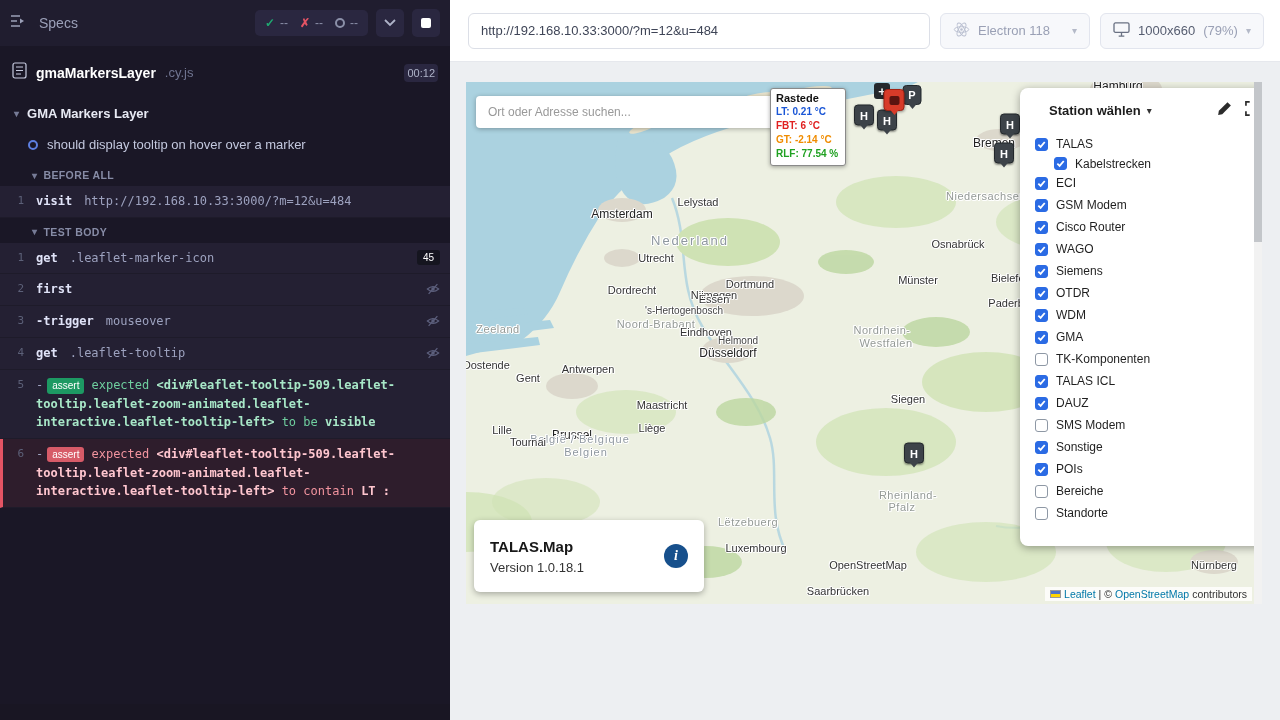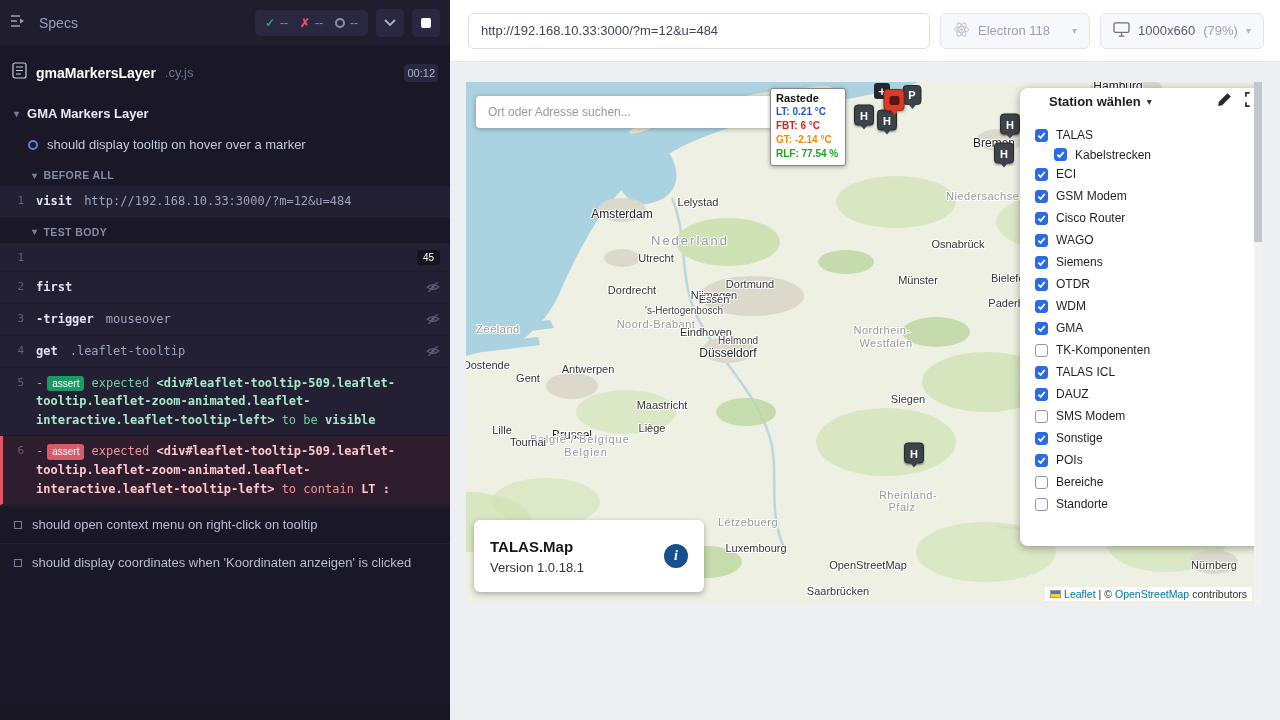--- a/index.html
+++ b/index.html
@@ -84,21 +84,21 @@
   .m-red::after { border-top:6px solid #d73b29; }
   .m-red .inner { width:10px; height:9px; background:#5b1410; border-radius:2px; }
 
   .map-search { position:absolute; left:10px; top:14px; width:300px; height:32px; background:#fff; border:none; border-radius:4px; box-shadow:0 1px 5px rgba(0,0,0,.3); padding:0 12px; font-size:12px; color:#666; z-index:8; font-family:"Liberation Sans",sans-serif; }
   .map-search::placeholder { color:#999; }
 
   .map-tooltip { position:absolute; left:304px; top:6px; width:76px; background:#fff; border:1px solid #8a8a8a; border-radius:3px; padding:3px 5px 4px 5px; box-shadow:0 1px 4px rgba(0,0,0,.35); z-index:9; }
   .tt-title { font-weight:bold; font-size:11px; color:#111; margin-bottom:1px; }
   .tt-row { font-weight:bold; font-size:10px; line-height:1.4; white-space:nowrap; }
 
-  .station-panel { position:absolute; left:554px; top:6px; width:255px; height:458px; background:#fff; border-radius:8px; box-shadow:0 2px 8px rgba(0,0,0,.35); padding:4px 15px; z-index:10; }
+  .station-panel { position:absolute; left:554px; top:6px; width:255px; height:458px; background:#fff; border-radius:8px; box-shadow:0 2px 8px rgba(0,0,0,.35); padding:13px 15px; z-index:10; }
   .panel-head { display:flex; align-items:center; gap:6px; }
   .panel-title { font-size:13px; font-weight:600; color:#1c1c1c; margin-left:14px; }
   .panel-head .chev { color:#333; font-size:10px; }
   .panel-icons { margin-left:auto; display:flex; gap:13px; align-items:center; }
   .chk-list { margin-top:13px; }
   .chk-row { display:flex; align-items:center; gap:8px; height:22px; font-size:12px; color:#1f1f1f; cursor:default; }
   .chk-row.indent { padding-left:19px; height:17px; }
   .chk { width:13px; height:13px; border-radius:3px; border:1px solid #8e98a5; background:#fff; display:inline-flex; align-items:center; justify-content:center; flex:0 0 auto; }
   .chk.on { background:#2b6be4; border-color:#2b6be4; }
   .chk svg { display:block; }
@@ -191,20 +191,21 @@
           </div>
         </div>
 
       <div class="section-row">
         <span class="caret">▾</span>
         <span>TEST BODY</span>
       </div>
       <div id="body-cmds">
           <div class="cmd-row">
             <span class="cmd-num">1</span>
+            <div class="cmd-body"><span class="cmd-name">get</span><span class="cmd-detail">.leaflet-marker-icon</span></div>
             <span class="cmd-badge">45</span>
           </div>
           <div class="cmd-row">
             <span class="cmd-num">2</span>
             <div class="cmd-body"><span class="cmd-name">first</span></div>
             <span class="cmd-eye"><svg width="14" height="14" viewBox="0 0 16 16">
                 <path d="M1.5 8 Q8 2.5 14.5 8 Q8 13.5 1.5 8 Z" fill="none" stroke="#6b7090" stroke-width="1.2"></path>
                 <circle cx="8" cy="8" r="2" fill="#6b7090"></circle>
                 <line x1="3" y1="13.5" x2="13" y2="2.5" stroke="#6b7090" stroke-width="1.4"></line>
               </svg></span>
@@ -230,30 +231,20 @@
           <div class="cmd-row passed">
             <span class="cmd-num">5</span>
             <div class="cmd-body"><span class="cmd-prefix">-</span><span class="cmd-pill passed">assert</span><span class="assert-text passed"><span>expected </span><b>&lt;div#leaflet-tooltip-509.leaflet-tooltip.leaflet-zoom-animated.leaflet-interactive.leaflet-tooltip-left&gt;</b><span> to be </span><b>visible</b></span></div>
           </div>
           <div class="cmd-row failed">
             <span class="cmd-num">6</span>
             <div class="cmd-body"><span class="cmd-prefix">-</span><span class="cmd-pill failed">assert</span><span class="assert-text failed"><span>expected </span><b>&lt;div#leaflet-tooltip-509.leaflet-tooltip.leaflet-zoom-animated.leaflet-interactive.leaflet-tooltip-left&gt;</b><span> to contain </span><b>LT :</b></span></div>
           </div>
         </div>
 
-      <div id="pending-tests">
-          <div class="pending-row">
-            <span class="pend-ico"></span>
-            <span>should open context menu on right-click on tooltip</span>
-          </div>
-          <div class="pending-row">
-            <span class="pend-ico"></span>
-            <span>should display coordinates when 'Koordinaten anzeigen' is clicked</span>
-          </div>
-        </div>
     </div>
   </aside>
 
   <section class="right">
     <div class="rheader">
       <input class="url-box" readonly="" value="http://192.168.10.33:3000/?m=12&amp;u=484" style="">
       <div class="sel browser-sel">
         <span>
           <svg width="17" height="17" viewBox="0 0 20 20">
               <g fill="none" stroke="#b9bfd0" stroke-width="1.1">

